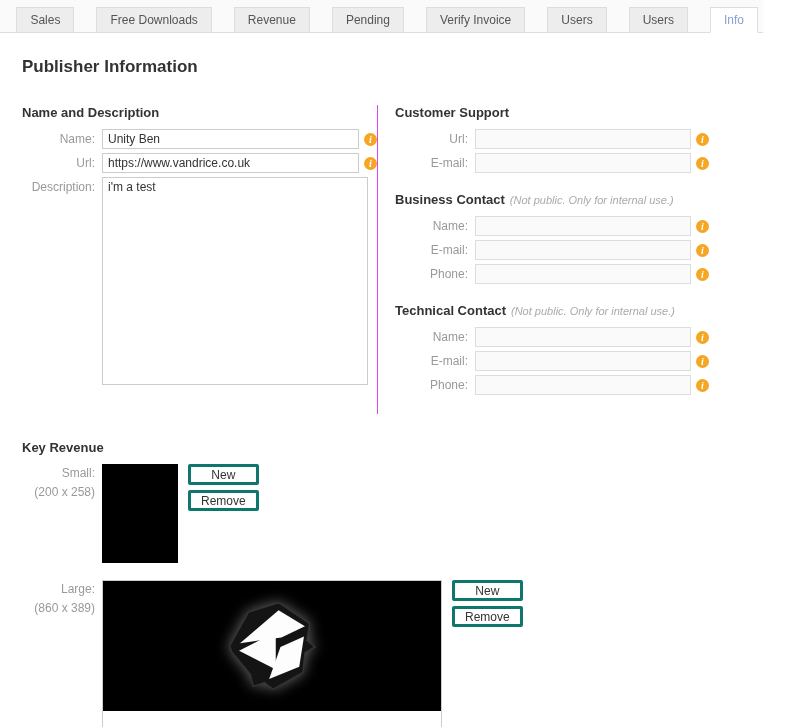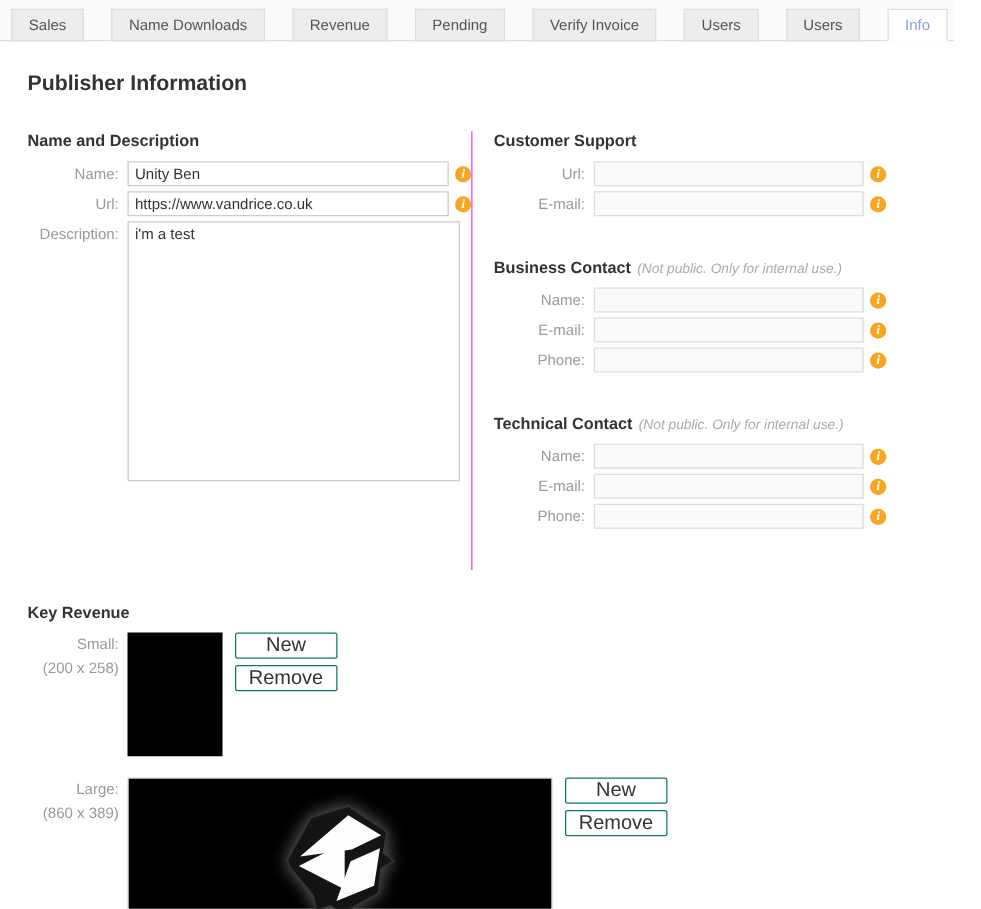--- a/index.html
+++ b/index.html
@@ -37,21 +37,21 @@
 
   
   .content { padding-left:22px; }
   .page-title { font-size:17px; font-weight:bold; color:#333; margin:24px 0 28px; }
 
   .columns { display:flex; align-items:stretch; }
   .col-left  { width:356px; border-right:1px solid #d946ef; }
   .col-right { padding-left:17px; width:340px; }
 
   .section-header { font-size:13px; font-weight:bold; color:#333; margin-bottom:9px; }
-  .section { margin-bottom:33px; }
+  .section { margin-bottom:19px; }
   .section-note { font-size:11px; font-weight:normal; font-style:italic; color:#aaa; margin-left:5px; }
 
   .frow { display:flex; align-items:center; margin-bottom:4px; }
   .frow.top { align-items:flex-start; }
   .flabel { width:80px; text-align:right; padding-right:7px; color:#999; font-size:12px; flex:none; padding-top:3px; }
   .frow:not(.top) .flabel { padding-top:0; }
 
   input.txt, textarea.txt {
     border:1px solid #ccc; background:#fff;
     font-family:"Liberation Sans", sans-serif;
@@ -74,35 +74,35 @@
   .key-images { margin-top:26px; }
   .ki-row { display:flex; align-items:flex-start; margin-bottom:17px; }
   .ki-label { width:80px; text-align:right; padding-right:7px; color:#999; line-height:1.6; flex:none; }
   .ki-small-box { width:76px; height:99px; background:#000; margin-right:10px; flex:none; }
   .ki-large-box { width:340px; border:1px solid #ccc; margin-right:10px; flex:none; }
   .ki-large-black { height:130px; background:#000; display:flex; align-items:center; justify-content:center; }
   .ki-large-white { height:21px; background:#fff; }
   .btn-col { display:flex; flex-direction:column; gap:5px; }
   .btn {
     min-width:62px; height:21px;
-    background:#fff; border:1px solid #0f766e; border-radius:2px;
+    background:#fff; border:3px solid #0f766e; border-radius:2px;
     font-family:"Liberation Sans", sans-serif;
-    font-size:16px; color:#333;
+    font-size:12px; color:#333;
     padding:0 10px; cursor:pointer;
   }
 
   .unity-logo { filter: drop-shadow(0 0 7px rgba(255,255,255,0.40)); }
 </style>
 </head>
 <body>
 
 <div class="topbar-wrap">
   <div class="topbar">
     <span class="tab">Sales</span>
-    <span class="tab">Name Downloads</span>
+    <span class="tab">Free Downloads</span>
     <span class="tab">Revenue</span>
     <span class="tab">Pending</span>
     <span class="tab">Verify Invoice</span>
     <span class="tab">Users</span>
     <span class="tab">Users</span>
     <span class="tab active">Info</span>
   </div>
 </div>
 
 <div class="content">

